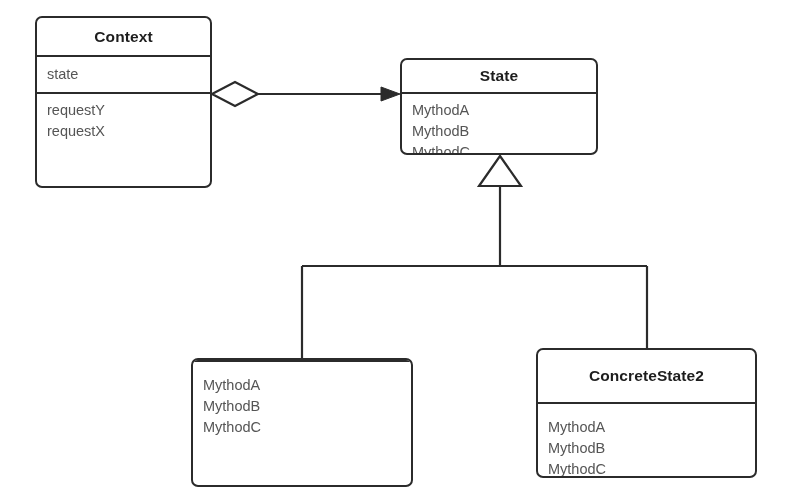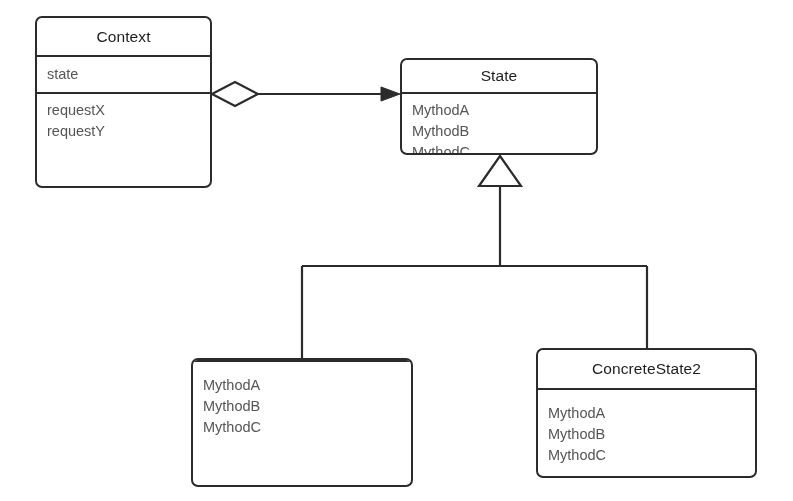--- a/index.html
+++ b/index.html
@@ -22,21 +22,21 @@
   .uml-class {
     position: absolute;
     box-sizing: border-box;
     background: #ffffff;
     border: 2.4px solid #2b2b2b;
     border-radius: 7px;
     overflow: hidden;
   }
   .uml-title {
     text-align: center;
-    font-weight: normal;
+    font-weight: bold;
     color: #1d1d1d;
     font-size: 15.5px;
     letter-spacing: 0.1px;
     display: flex;
     align-items: center;
     justify-content: center;
     box-sizing: border-box;
   }
   .uml-divider {
     height: 0;
@@ -59,21 +59,21 @@
   #class-context .attrs { height: 35px; padding-top: 7px; }
 
   #class-state        { left: 400px; top: 58px;  width: 198px; height: 97px; }
   #class-state .uml-title { height: 32px; }
 
   #class-concrete1    { left: 191px; top: 358px; width: 222px; height: 129px; }
   #class-concrete1 .uml-title { height: 38px; }
   #class-concrete1 .ops { padding-top: 13px; }
 
   #class-concrete2    { left: 536px; top: 348px; width: 221px; height: 130px; }
-  #class-concrete2 .uml-title { height: 38px; border-radius: 11px; }
+  #class-concrete2 .uml-title { height: 52px; border-radius: 11px; }
   #class-concrete2 .ops { padding-top: 13px; }
 
   
   #connectors {
     position: absolute;
     left: 0;
     top: 0;
     width: 793px;
     height: 501px;
     pointer-events: none;
@@ -125,22 +125,22 @@
   </svg>
 
   <div class="uml-class" id="class-context">
     <div class="uml-title">Context</div>
     <div class="uml-divider"></div>
     <div class="uml-compartment attrs">
       <div class="member">state</div>
     </div>
     <div class="uml-divider"></div>
     <div class="uml-compartment ops">
+      <div class="member">requestY</div>
       <div class="member">requestX</div>
-      <div class="member">requestY</div>
     </div>
   </div>
 
   <div class="uml-class" id="class-state">
     <div class="uml-title">State</div>
     <div class="uml-divider"></div>
     <div class="uml-compartment ops">
       <div class="member">MythodA</div>
       <div class="member">MythodB</div>
       <div class="member">MythodC</div>

